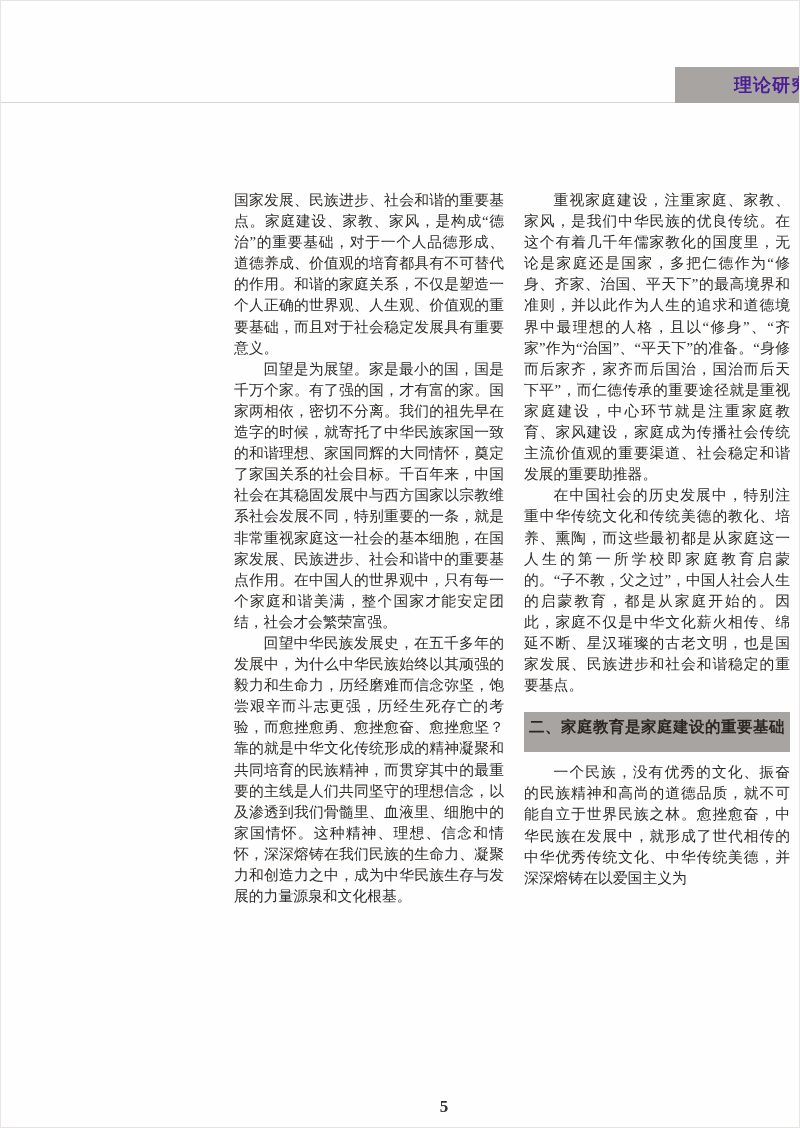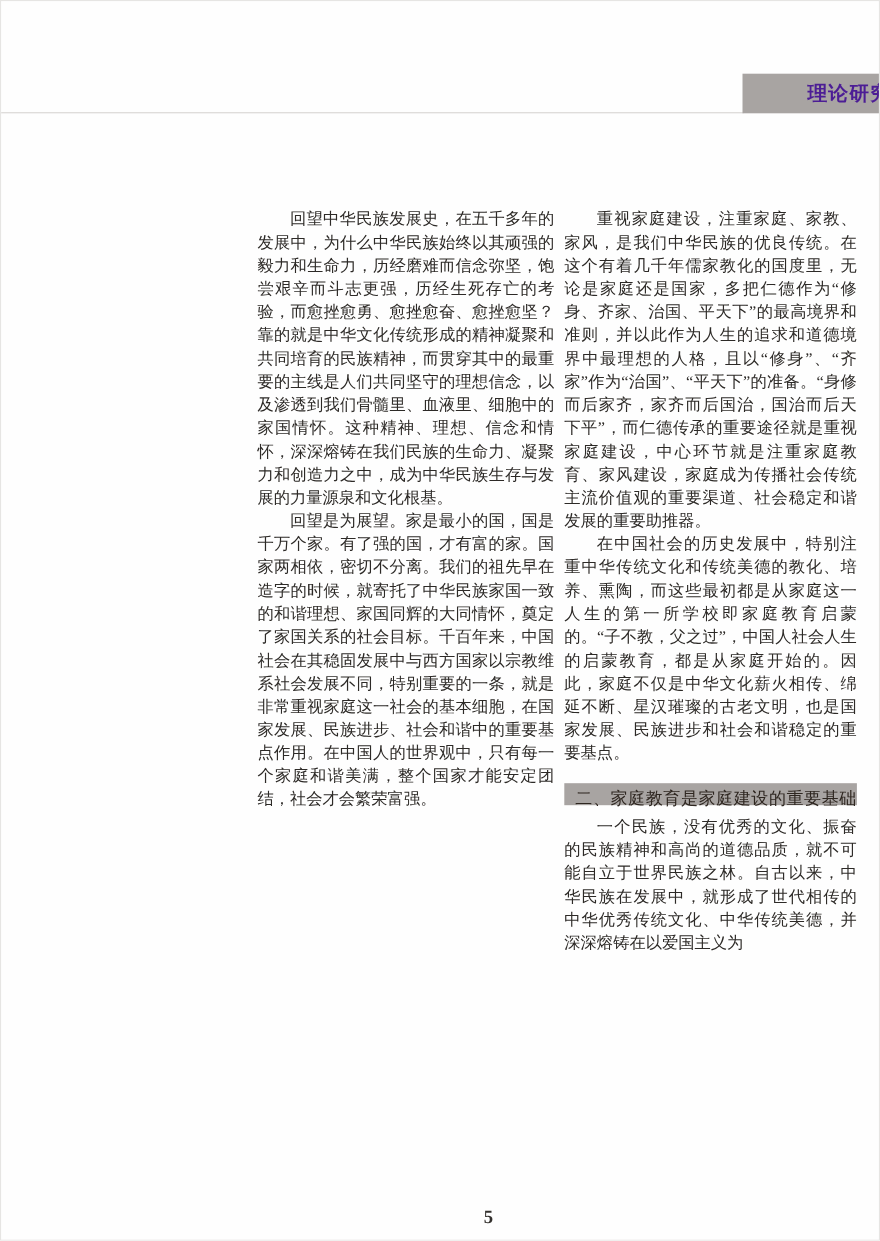--- a/index.html
+++ b/index.html
@@ -43,32 +43,32 @@
   .col {
     position: absolute;
     top: 189px;
     text-align: justify;
     text-justify: inter-ideograph;
     color: #2d2a27;
     font-size: 14.8px;
     line-height: 21.1px;
   }
   .col-left  { left: 233px; width: 270px; }
-  .col-right { left: 512px; width: 266px; }
+  .col-right { left: 523px; width: 266px; }
   .para { margin: 0; text-indent: 2em; }
   .para.no-indent { text-indent: 0; }
   .section-heading {
     margin: 16px 0 10px 0;
-    height: 20px;
+    height: 40px;
     line-height: 30px;
     background: #a8a4a2;
     color: #2e2620;
-    font-weight: normal;
+    font-weight: bold;
     font-size: 15.5px;
-    text-align: right;
+    text-align: center;
     letter-spacing: 0.5px;
   }
   .page-number {
     position: absolute;
     left: 423px;
     top: 1096px;
     width: 40px;
     text-align: center;
     font-size: 17px;
     font-weight: bold;
@@ -78,26 +78,27 @@
 </head>
 <body>
 
 <div class="page">
 
   <div class="header-rule"></div>
 
   <div class="header-tag">理论研究</div>
 
   <div class="col col-left">
+    <p class="para no-indent">国家发展、民族进步、社会和谐的重要基点。家庭建设、家教、家风，是构成“德治”的重要基础，对于一个人品德形成、道德养成、价值观的培育都具有不可替代的作用。和谐的家庭关系，不仅是塑造一个人正确的世界观、人生观、价值观的重要基础，而且对于社会稳定发展具有重要意义。</p>
+    <p class="para">回望是为展望。家是最小的国，国是千万个家。有了强的国，才有富的家。国家两相依，密切不分离。我们的祖先早在造字的时候，就寄托了中华民族家国一致的和谐理想、家国同辉的大同情怀，奠定了家国关系的社会目标。千百年来，中国社会在其稳固发展中与西方国家以宗教维系社会发展不同，特别重要的一条，就是非常重视家庭这一社会的基本细胞，在国家发展、民族进步、社会和谐中的重要基点作用。在中国人的世界观中，只有每一个家庭和谐美满，整个国家才能安定团结，社会才会繁荣富强。</p>
     <p class="para">回望中华民族发展史，在五千多年的发展中，为什么中华民族始终以其顽强的毅力和生命力，历经磨难而信念弥坚，饱尝艰辛而斗志更强，历经生死存亡的考验，而愈挫愈勇、愈挫愈奋、愈挫愈坚？靠的就是中华文化传统形成的精神凝聚和共同培育的民族精神，而贯穿其中的最重要的主线是人们共同坚守的理想信念，以及渗透到我们骨髓里、血液里、细胞中的家国情怀。这种精神、理想、信念和情怀，深深熔铸在我们民族的生命力、凝聚力和创造力之中，成为中华民族生存与发展的力量源泉和文化根基。</p>
-    <p class="para">回望是为展望。家是最小的国，国是千万个家。有了强的国，才有富的家。国家两相依，密切不分离。我们的祖先早在造字的时候，就寄托了中华民族家国一致的和谐理想、家国同辉的大同情怀，奠定了家国关系的社会目标。千百年来，中国社会在其稳固发展中与西方国家以宗教维系社会发展不同，特别重要的一条，就是非常重视家庭这一社会的基本细胞，在国家发展、民族进步、社会和谐中的重要基点作用。在中国人的世界观中，只有每一个家庭和谐美满，整个国家才能安定团结，社会才会繁荣富强。</p>
   </div>
 
   <div class="col col-right">
     <p class="para">重视家庭建设，注重家庭、家教、家风，是我们中华民族的优良传统。在这个有着几千年儒家教化的国度里，无论是家庭还是国家，多把仁德作为“修身、齐家、治国、平天下”的最高境界和准则，并以此作为人生的追求和道德境界中最理想的人格，且以“修身”、“齐家”作为“治国”、“平天下”的准备。“身修而后家齐，家齐而后国治，国治而后天下平”，而仁德传承的重要途径就是重视家庭建设，中心环节就是注重家庭教育、家风建设，家庭成为传播社会传统主流价值观的重要渠道、社会稳定和谐发展的重要助推器。</p>
     <p class="para">在中国社会的历史发展中，特别注重中华传统文化和传统美德的教化、培养、熏陶，而这些最初都是从家庭这一人生的第一所学校即家庭教育启蒙的。“子不教，父之过”，中国人社会人生的启蒙教育，都是从家庭开始的。因此，家庭不仅是中华文化薪火相传、绵延不断、星汉璀璨的古老文明，也是国家发展、民族进步和社会和谐稳定的重要基点。</p>
     <div class="section-heading">二、家庭教育是家庭建设的重要基础</div>
-    <p class="para">一个民族，没有优秀的文化、振奋的民族精神和高尚的道德品质，就不可能自立于世界民族之林。自古以来，中华民族在发展中，就形成了世代相传的中华优秀传统文化、中华传统美德，并深深熔铸在以爱国主义为</p>
+    <p class="para">一个民族，没有优秀的文化、振奋的民族精神和高尚的道德品质，就不可能自立于世界民族之林。愈挫愈奋，中华民族在发展中，就形成了世代相传的中华优秀传统文化、中华传统美德，并深深熔铸在以爱国主义为</p>
   </div>
 
   <div class="page-number">5</div>
 
 </div>
 
 </body></html>

